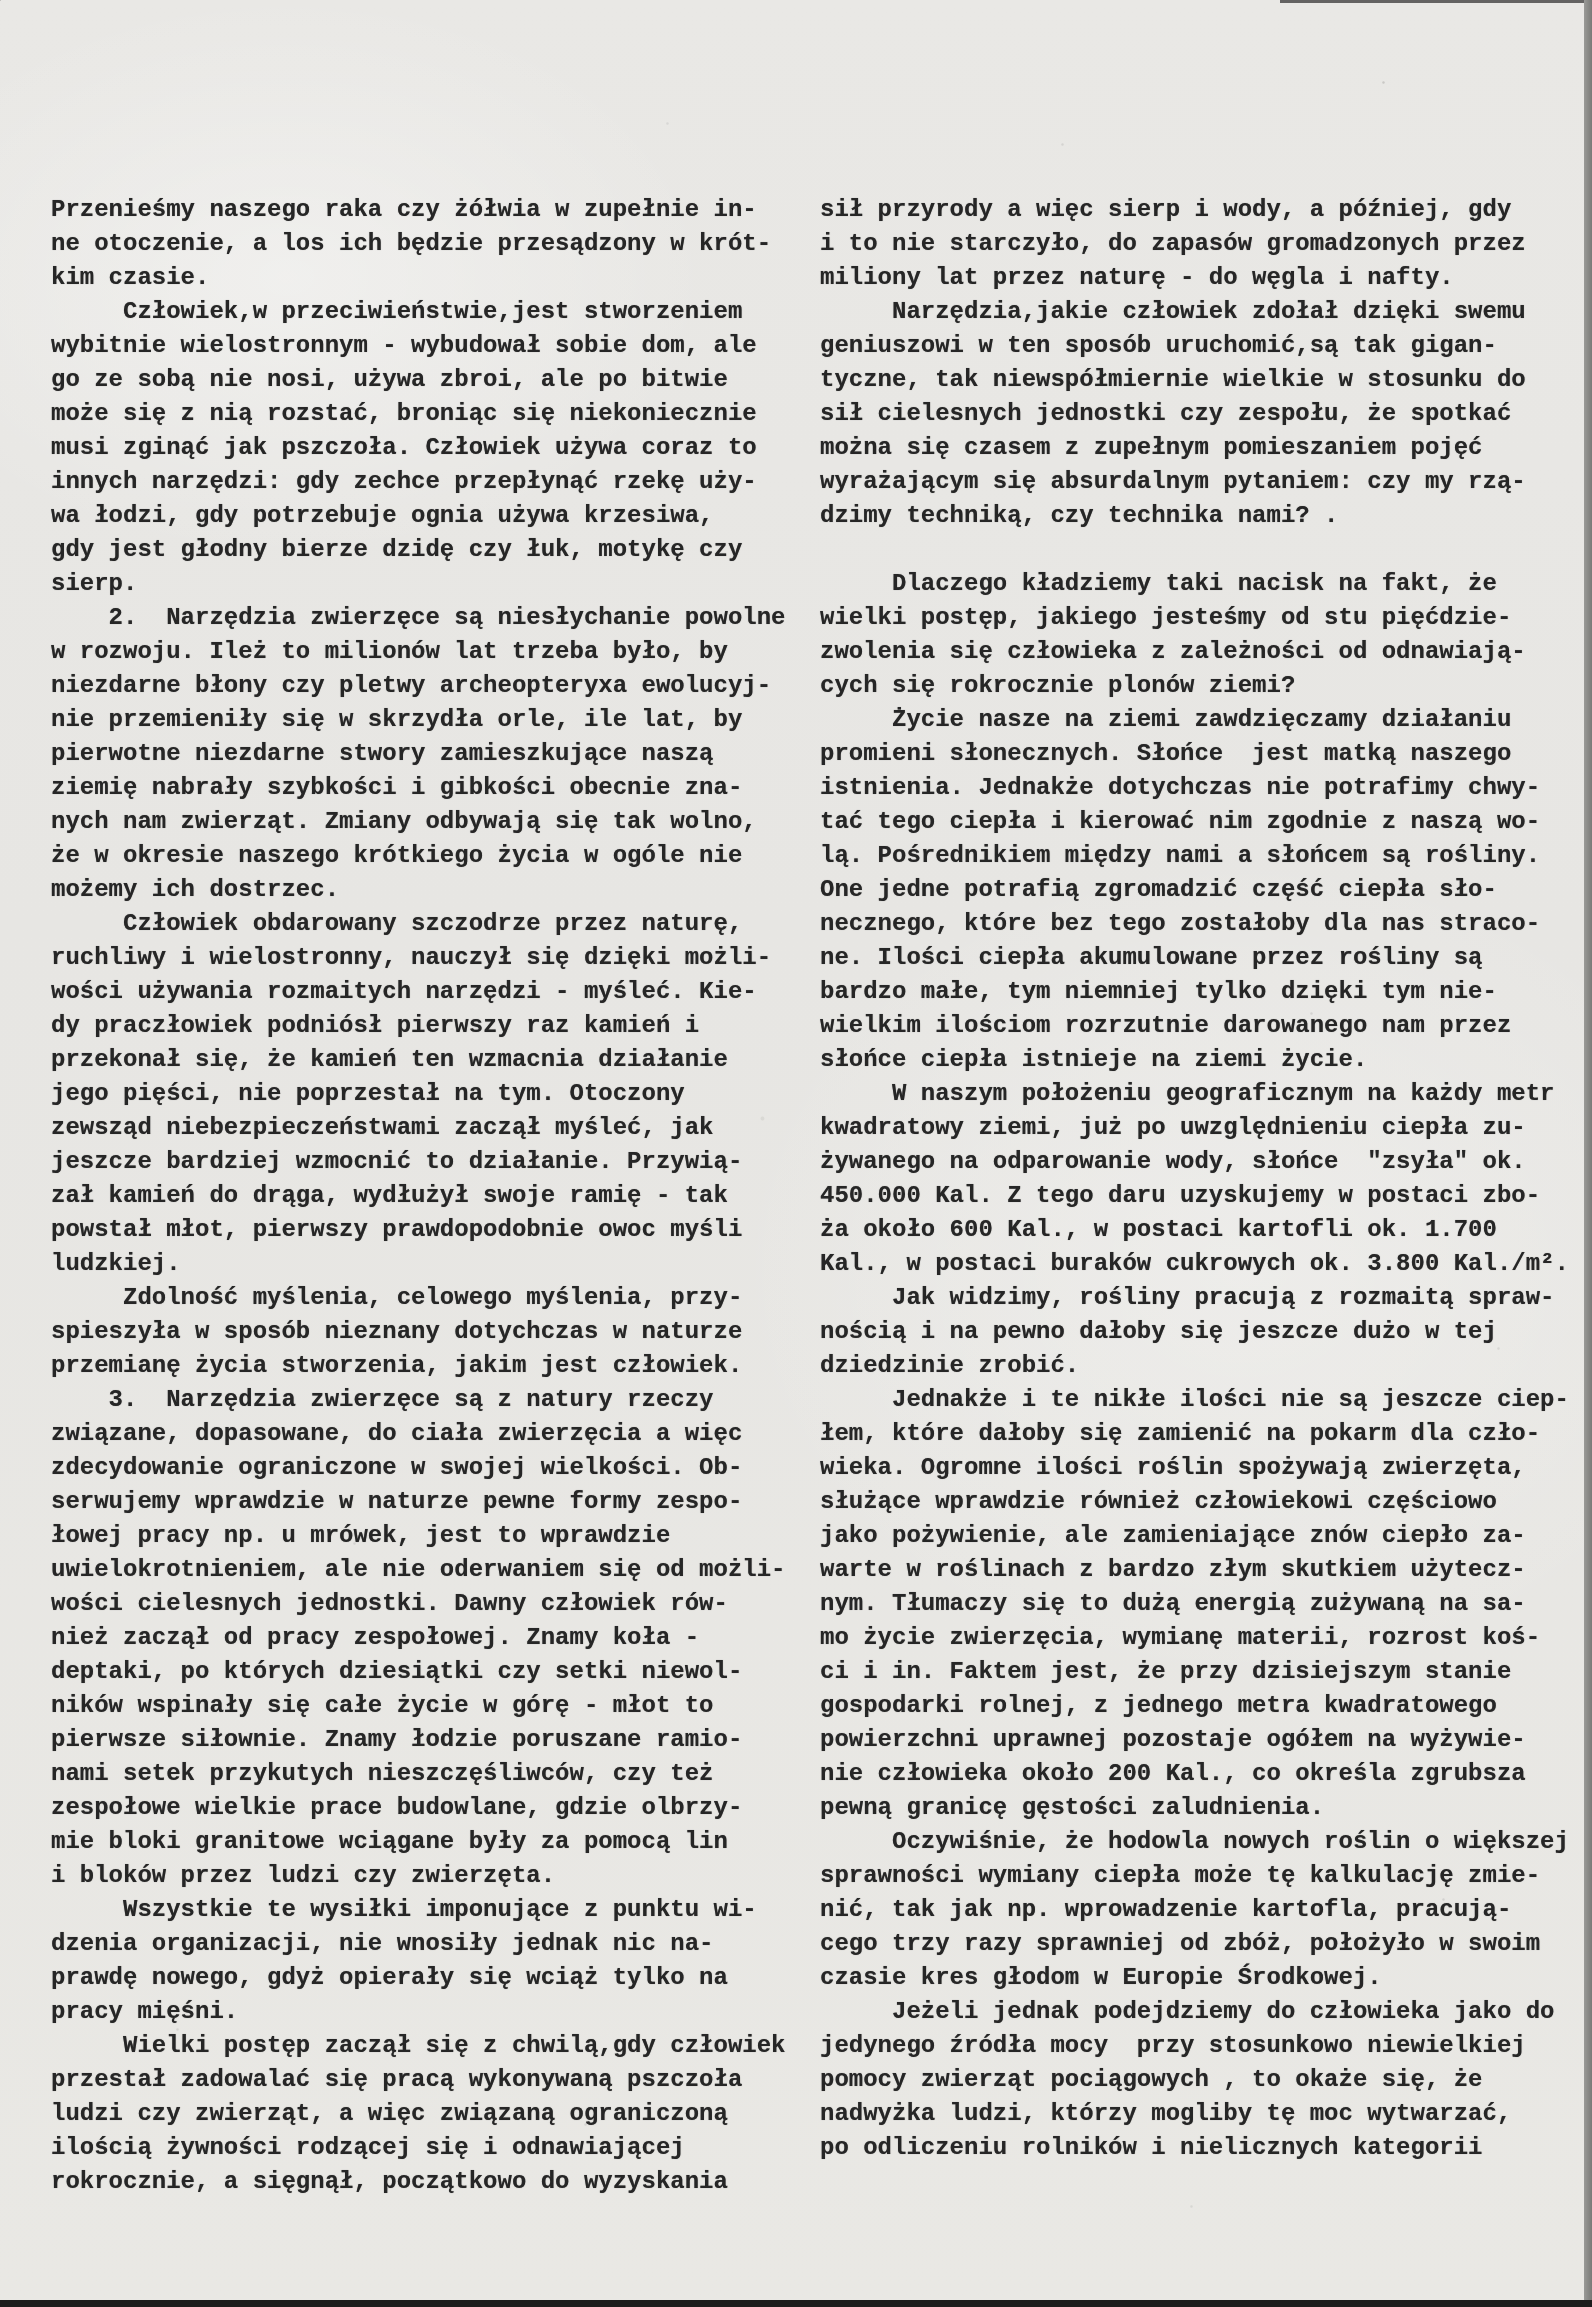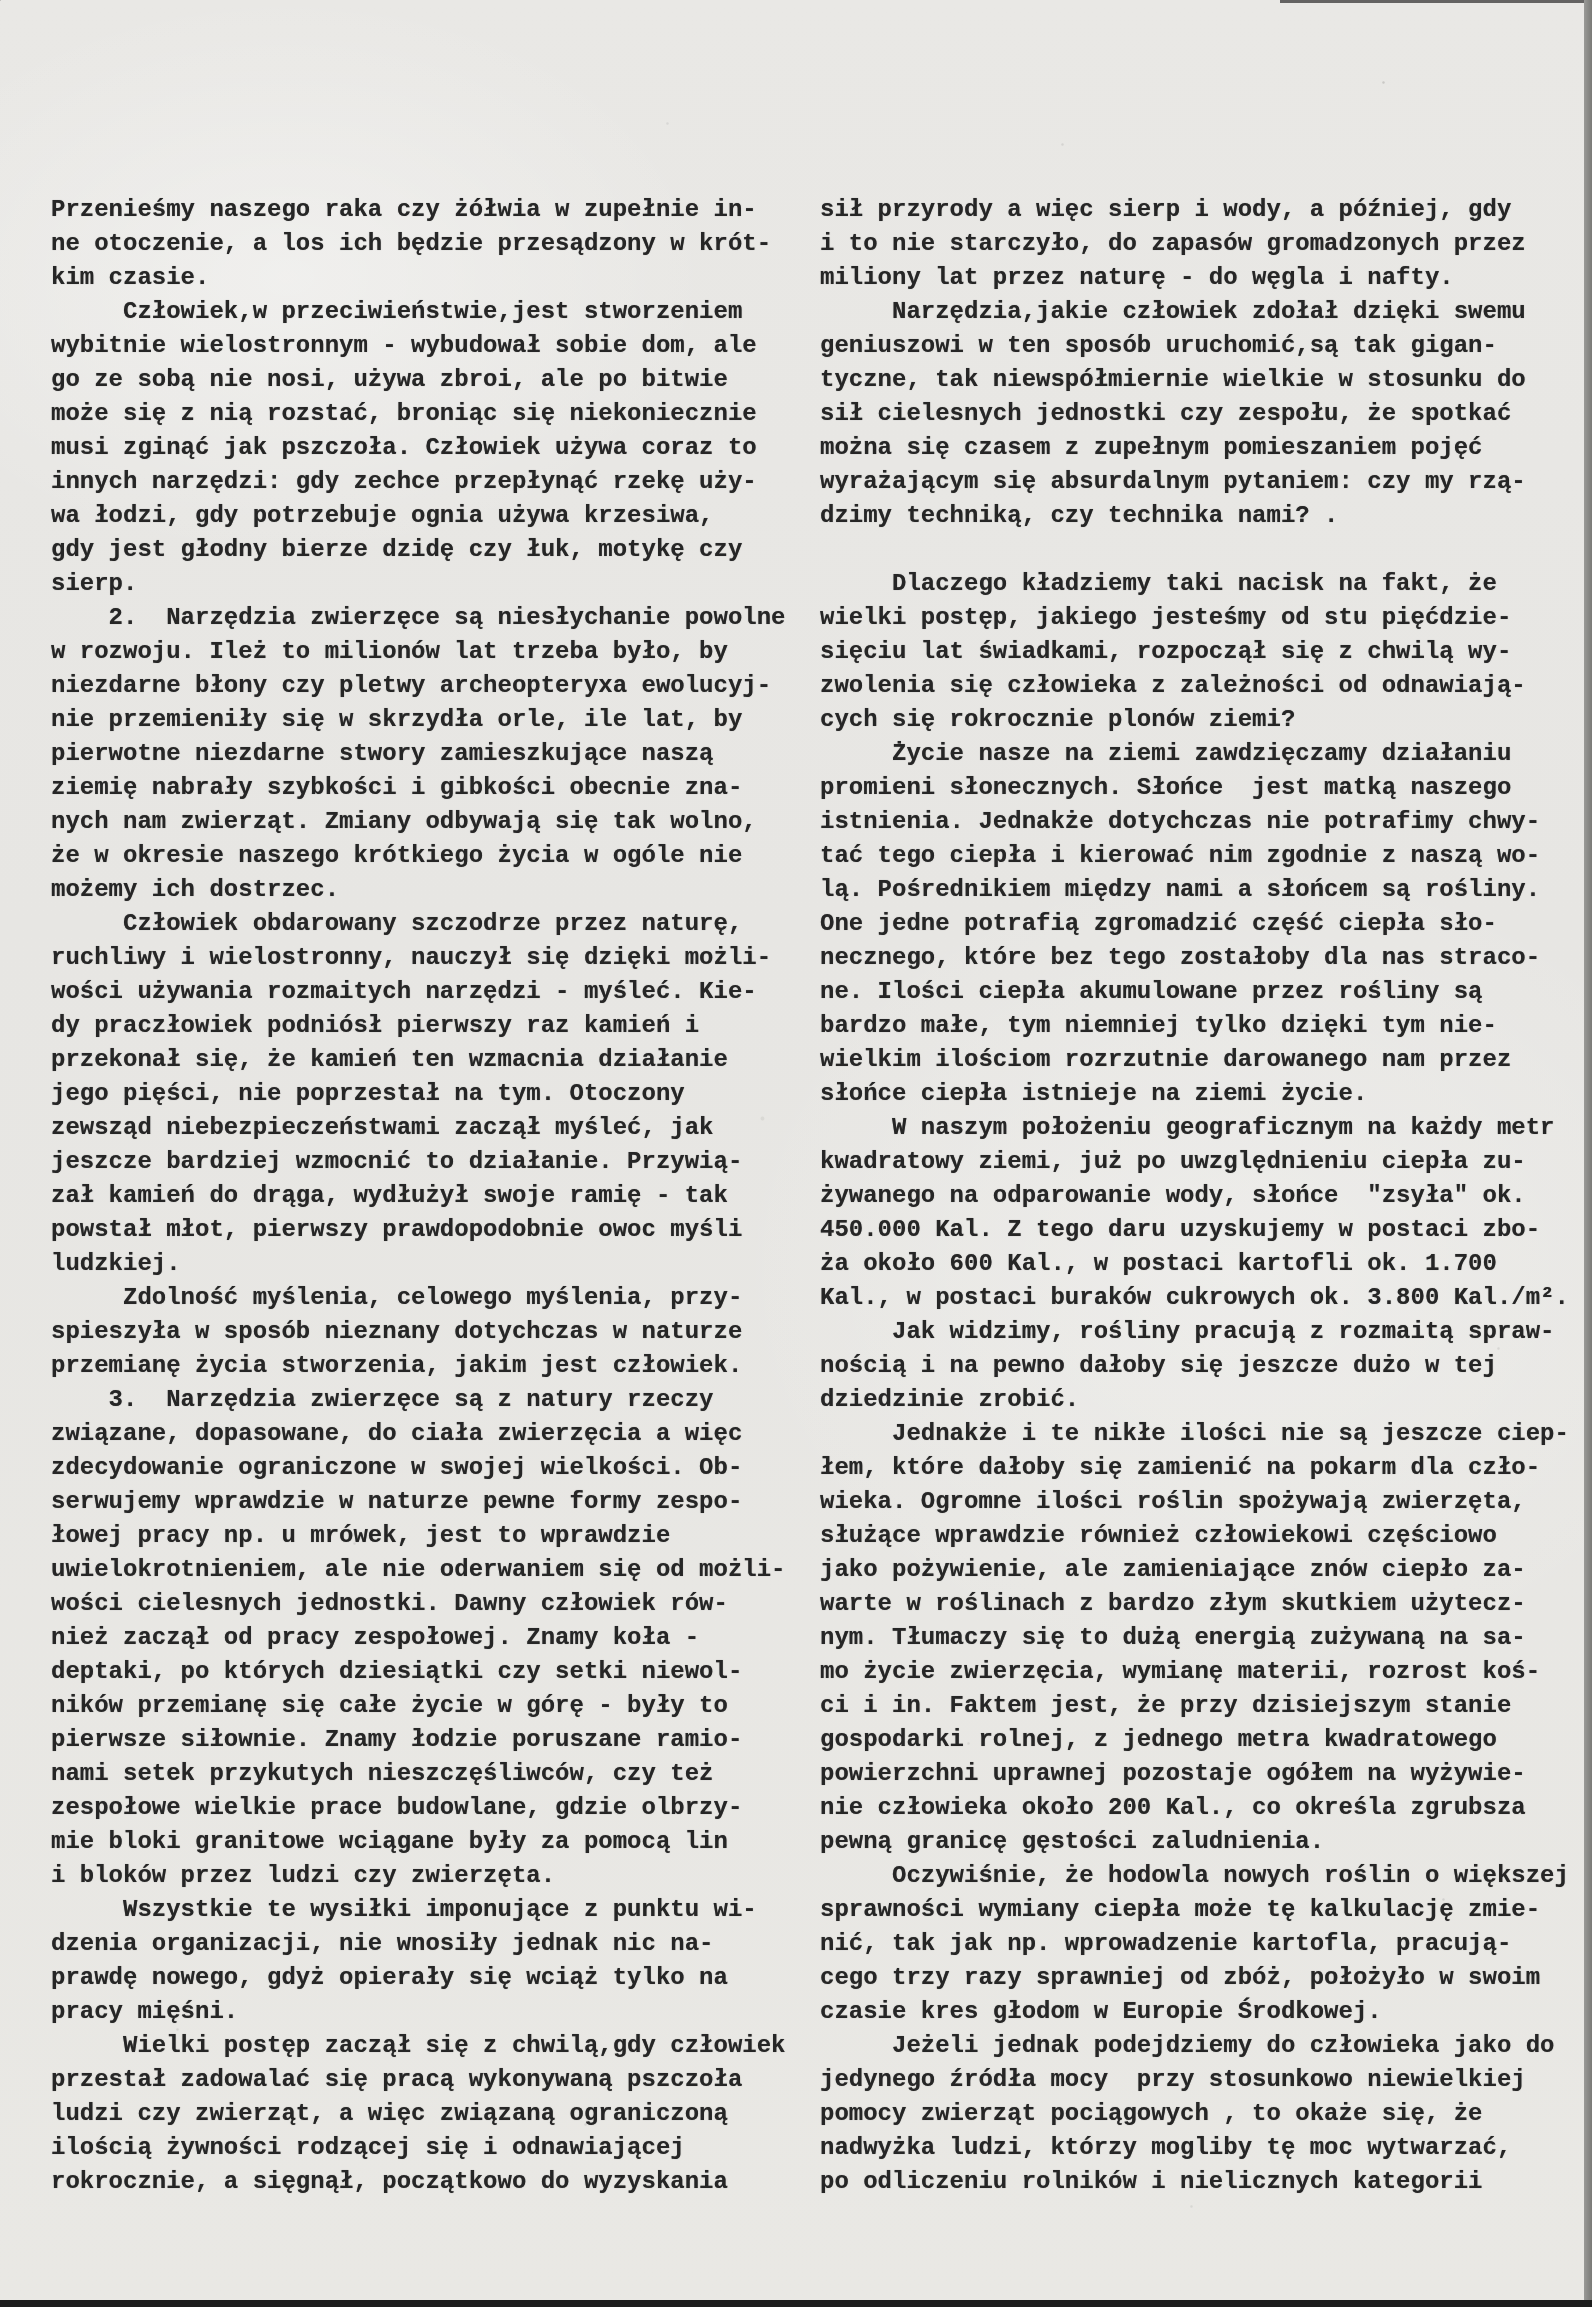--- a/index.html
+++ b/index.html
@@ -110,21 +110,21 @@
       <div class="line">przemianę życia stworzenia, jakim jest człowiek.</div>
       <div class="line">    3.  Narzędzia zwierzęce są z natury rzeczy</div>
       <div class="line">związane, dopasowane, do ciała zwierzęcia a więc</div>
       <div class="line">zdecydowanie ograniczone w swojej wielkości. Ob-</div>
       <div class="line">serwujemy wprawdzie w naturze pewne formy zespo-</div>
       <div class="line">łowej pracy np. u mrówek, jest to wprawdzie</div>
       <div class="line">uwielokrotnieniem, ale nie oderwaniem się od możli-</div>
       <div class="line">wości cielesnych jednostki. Dawny człowiek rów-</div>
       <div class="line">nież zaczął od pracy zespołowej. Znamy koła -</div>
       <div class="line">deptaki, po których dziesiątki czy setki niewol-</div>
-      <div class="line">ników przemianę się całe życie w górę - były to</div>
+      <div class="line">ników wspinały się całe życie w górę - młot to</div>
       <div class="line">pierwsze siłownie. Znamy łodzie poruszane ramio-</div>
       <div class="line">nami setek przykutych nieszczęśliwców, czy też</div>
       <div class="line">zespołowe wielkie prace budowlane, gdzie olbrzy-</div>
       <div class="line">mie bloki granitowe wciągane były za pomocą lin</div>
       <div class="line">i bloków przez ludzi czy zwierzęta.</div>
       <div class="line">     Wszystkie te wysiłki imponujące z punktu wi-</div>
       <div class="line">dzenia organizacji, nie wnosiły jednak nic na-</div>
       <div class="line">prawdę nowego, gdyż opierały się wciąż tylko na</div>
       <div class="line">pracy mięśni.</div>
       <div class="line">     Wielki postęp zaczął się z chwilą,gdy człowiek</div>
@@ -141,21 +141,20 @@
       <div class="line">     Narzędzia,jakie człowiek zdołał dzięki swemu</div>
       <div class="line">geniuszowi w ten sposób uruchomić,są tak gigan-</div>
       <div class="line">tyczne, tak niewspółmiernie wielkie w stosunku do</div>
       <div class="line">sił cielesnych jednostki czy zespołu, że spotkać</div>
       <div class="line">można się czasem z zupełnym pomieszaniem pojęć</div>
       <div class="line">wyrażającym się absurdalnym pytaniem: czy my rzą-</div>
       <div class="line">dzimy techniką, czy technika nami? .</div>
       <div class="line">&nbsp;</div>
       <div class="line">     Dlaczego kładziemy taki nacisk na fakt, że</div>
       <div class="line">wielki postęp, jakiego jesteśmy od stu pięćdzie-</div>
-      <div class="line">sięciu lat świadkami, rozpoczął się z chwilą wy-</div>
       <div class="line">zwolenia się człowieka z zależności od odnawiają-</div>
       <div class="line">cych się rokrocznie plonów ziemi?</div>
       <div class="line">     Życie nasze na ziemi zawdzięczamy działaniu</div>
       <div class="line">promieni słonecznych. Słońce  jest matką naszego</div>
       <div class="line">istnienia. Jednakże dotychczas nie potrafimy chwy-</div>
       <div class="line">tać tego ciepła i kierować nim zgodnie z naszą wo-</div>
       <div class="line">lą. Pośrednikiem między nami a słońcem są rośliny.</div>
       <div class="line">One jedne potrafią zgromadzić część ciepła sło-</div>
       <div class="line">necznego, które bez tego zostałoby dla nas straco-</div>
       <div class="line">ne. Ilości ciepła akumulowane przez rośliny są</div>

